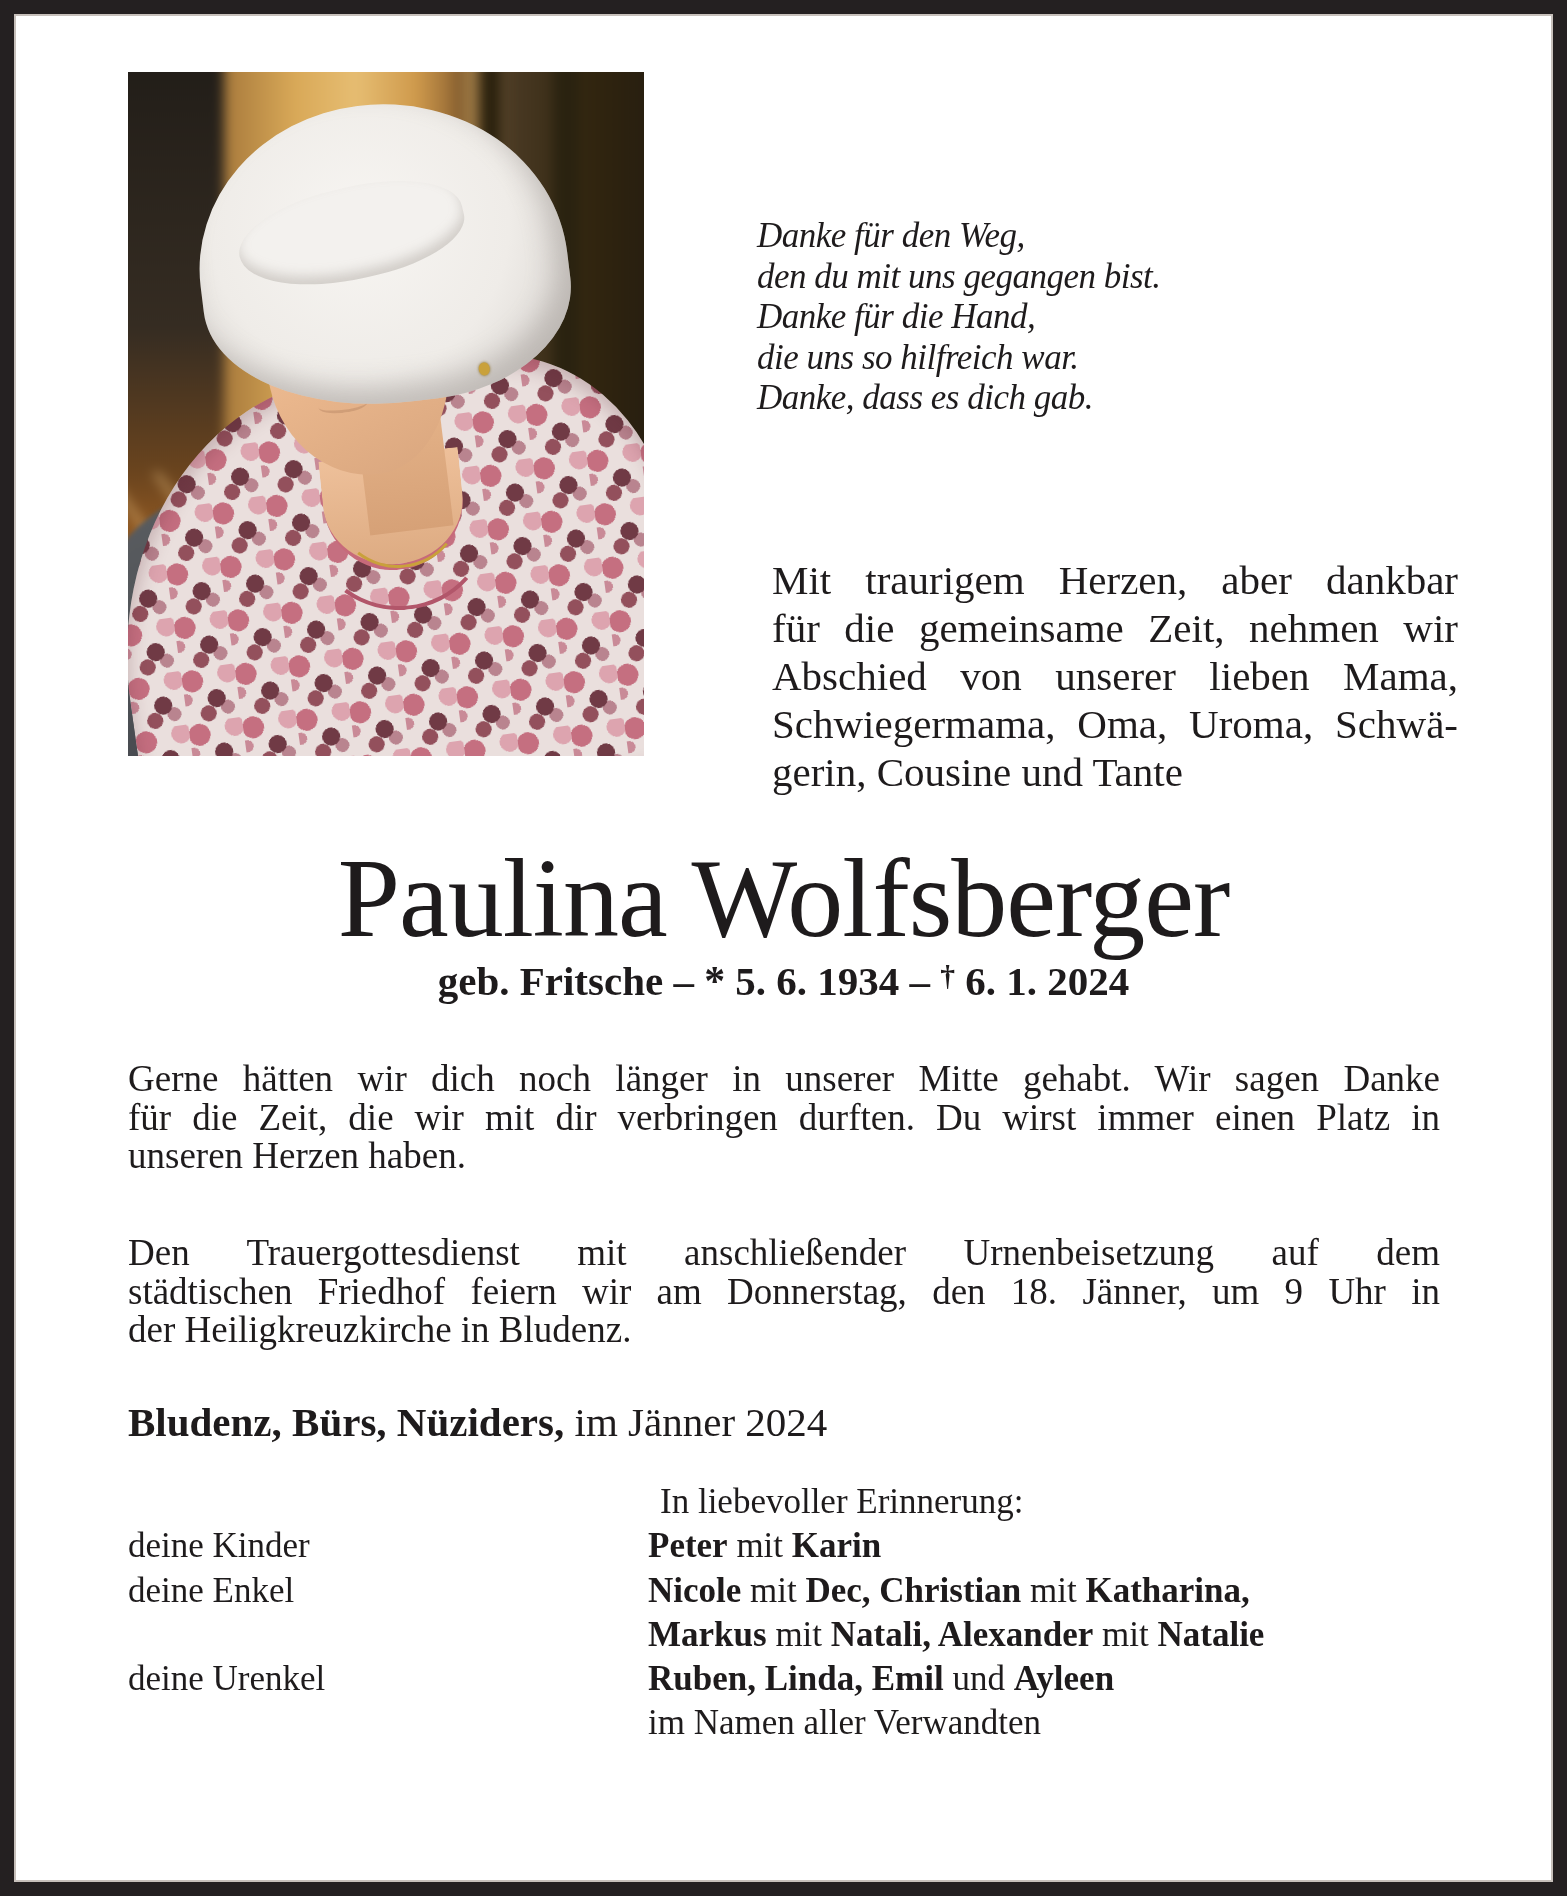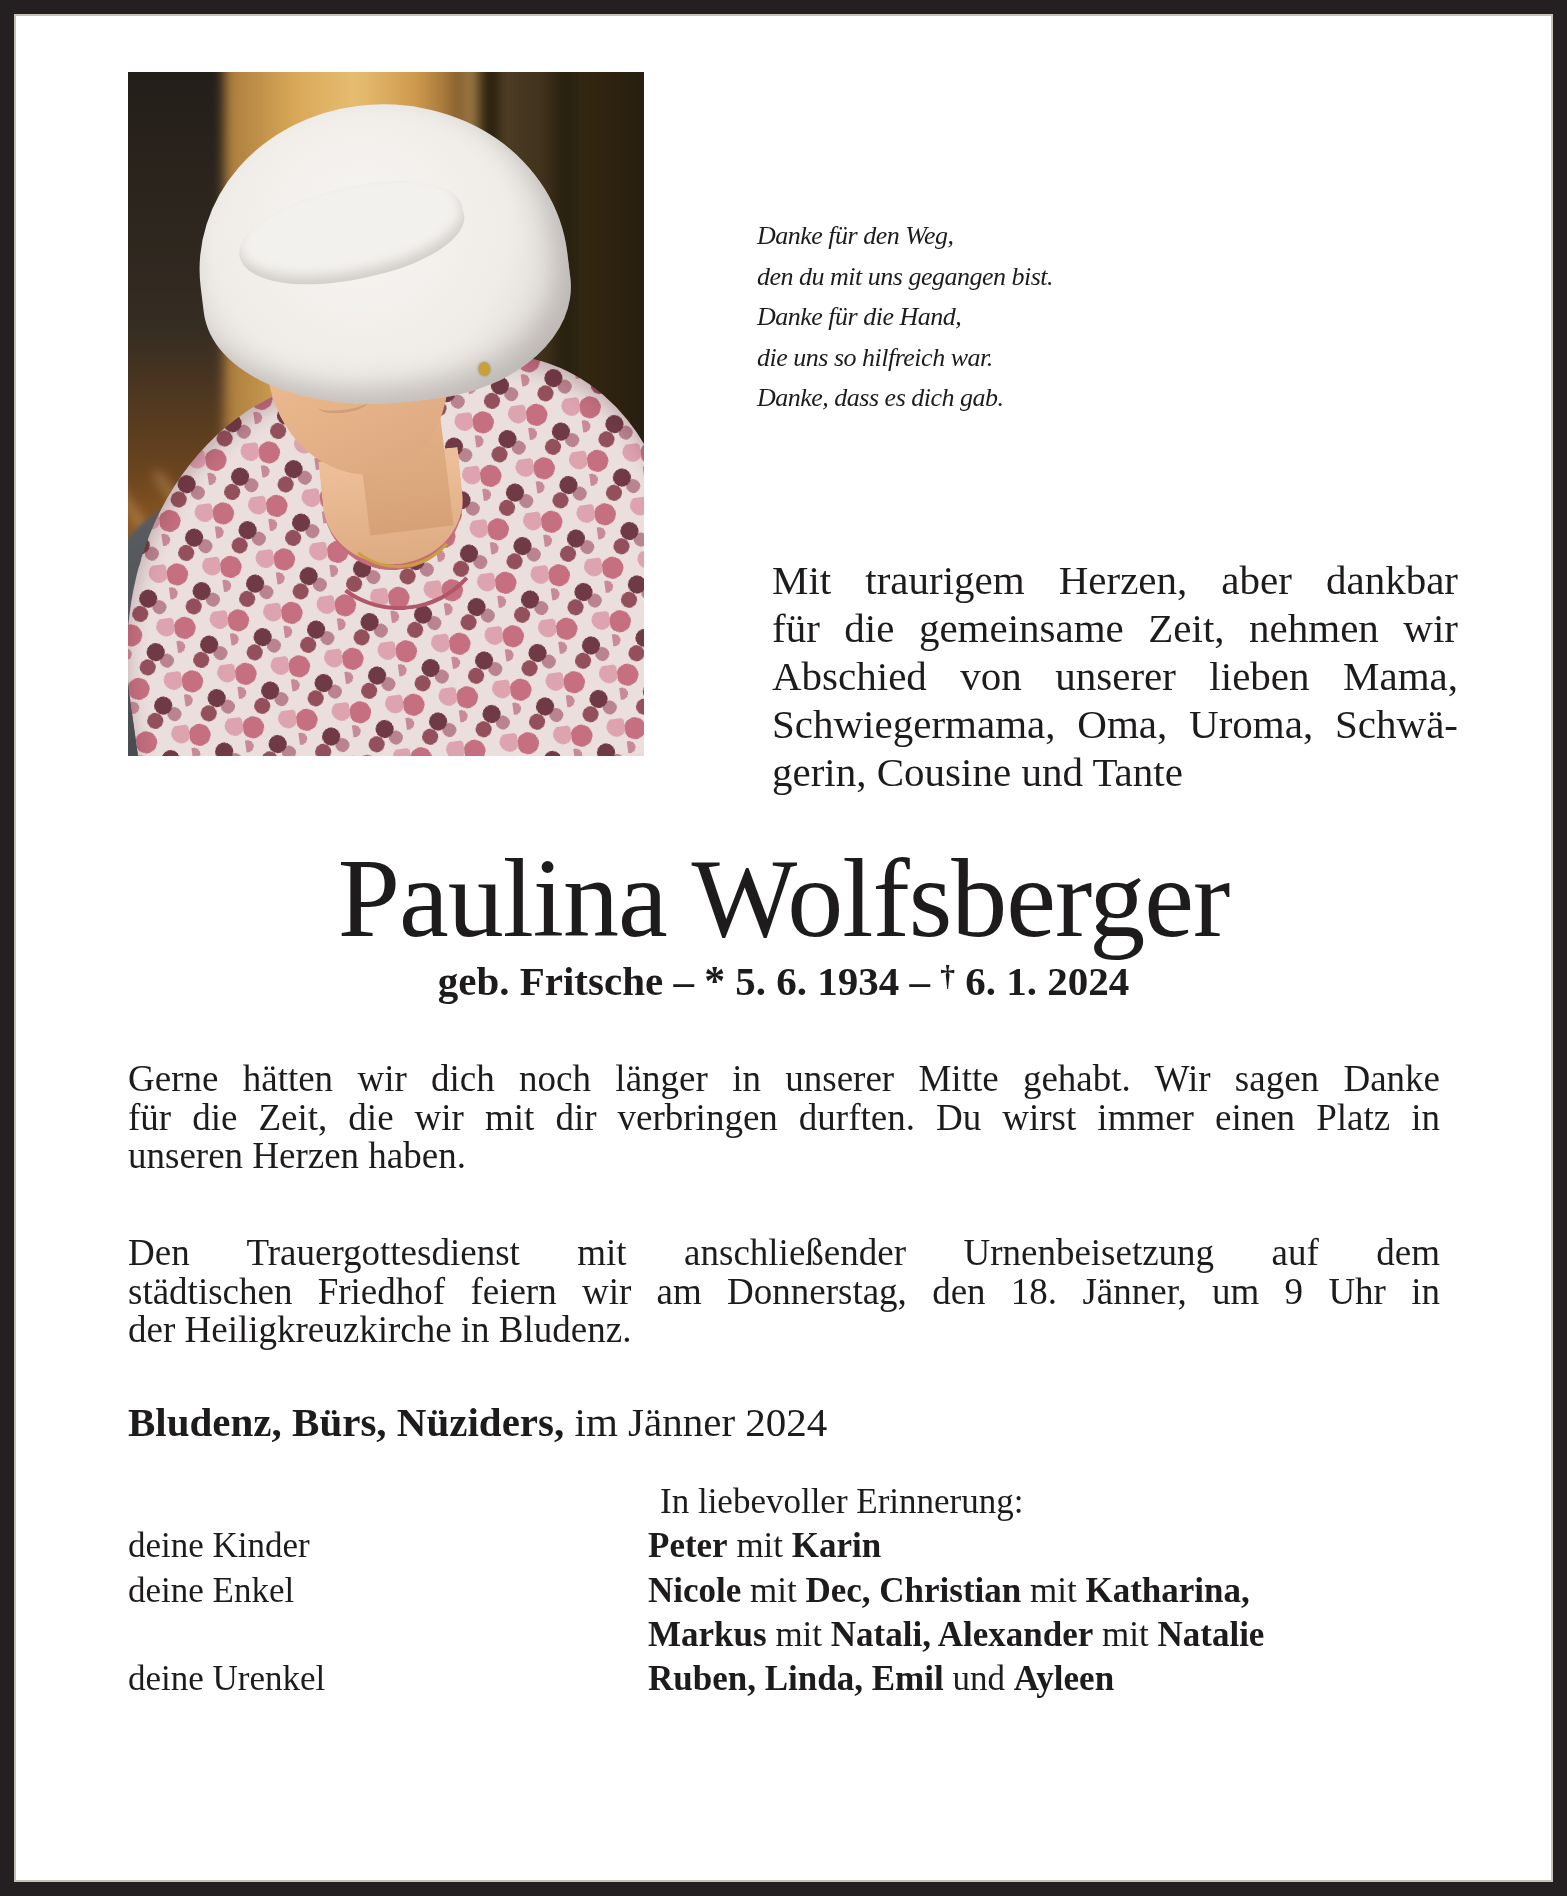--- a/index.html
+++ b/index.html
@@ -90,21 +90,21 @@
     box-shadow:inset -14px -18px 26px rgba(150,145,140,.45);}
   .ph-fringe{left:14px;top:22px;width:228px;height:92px;background:#f3f1ee;
     border-radius:50% 50% 45% 55%;transform:rotate(-6deg);
     box-shadow:inset 0 -8px 12px rgba(160,152,146,.4);}
   .ph-earring{left:238px;top:212px;width:11px;height:13px;background:#c9a13b;border-radius:50%;
     box-shadow:0 0 3px #8a6d20;}
 
   
   .poem{
     left:757px;top:216px;width:530px;
-    font-size:26px;line-height:40.5px;font-style:italic;
+    font-size:35px;line-height:40.5px;font-style:italic;
     letter-spacing:-0.5px;white-space:pre-line;
   }
   .intro{left:772px;top:556px;width:686px;font-size:41px;line-height:48px;}
   .jline{display:block;text-align:justify;text-align-last:justify;white-space:nowrap;}
   .jline.last{text-align-last:left;}
   .name{
     left:0;top:834px;width:1567px;text-align:center;
     font-size:112px;font-weight:400;letter-spacing:-1px;margin:0;
   }
   .dates{left:0;top:957px;width:1567px;text-align:center;font-size:41px;font-weight:700;}
@@ -203,16 +203,17 @@
   <div class="mrow">
     <span class="mlabel"></span>
     <span class="mnames"><span class="b">Markus</span><span> mit </span><span class="b">Natali, Alexander</span><span> mit </span><span class="b">Natalie</span></span>
   </div>
   <div class="mrow">
     <span class="mlabel">deine Urenkel</span>
     <span class="mnames"><span class="b">Ruben, Linda, Emil</span><span> und </span><span class="b">Ayleen</span></span>
   </div>
   <div class="mrow">
     <span class="mlabel"></span>
+    <span class="mnames"><span>im Namen aller Verwandten</span></span>
   </div>
 </div>
 
 <div class="frame"></div>
 
 </body></html>

